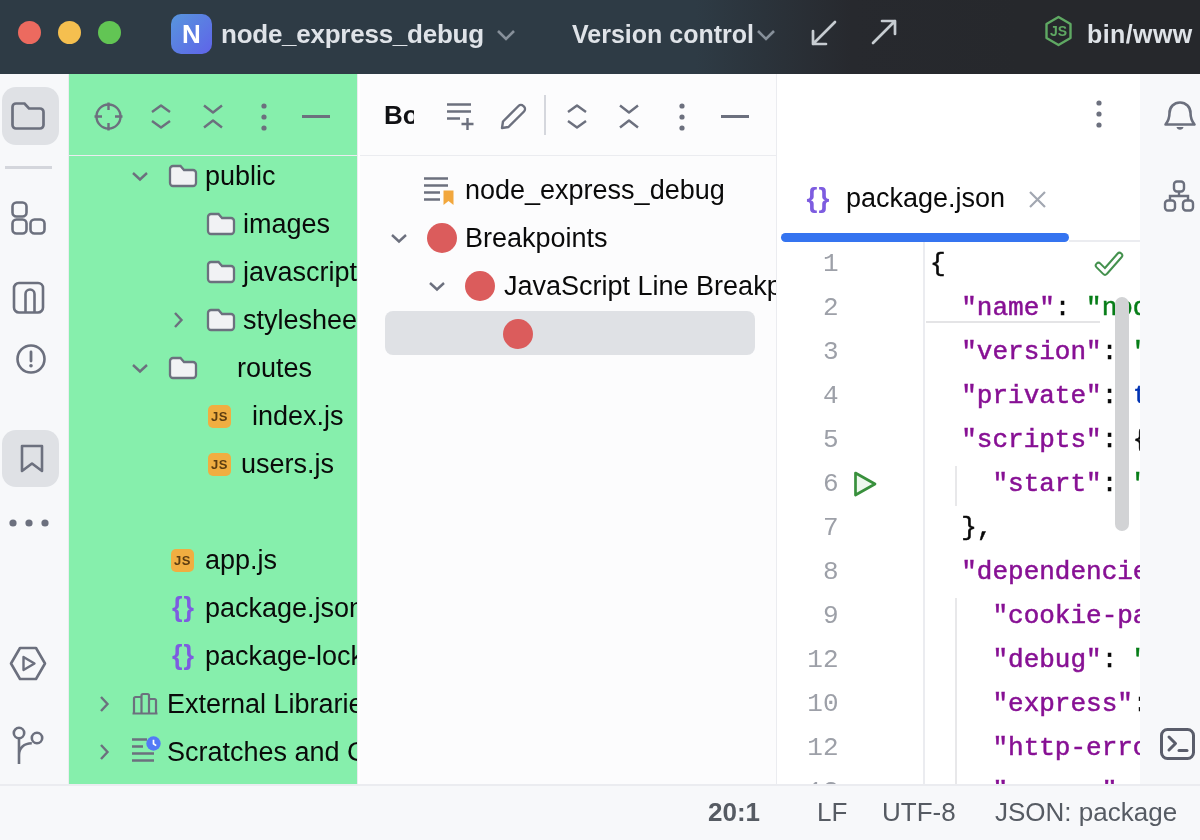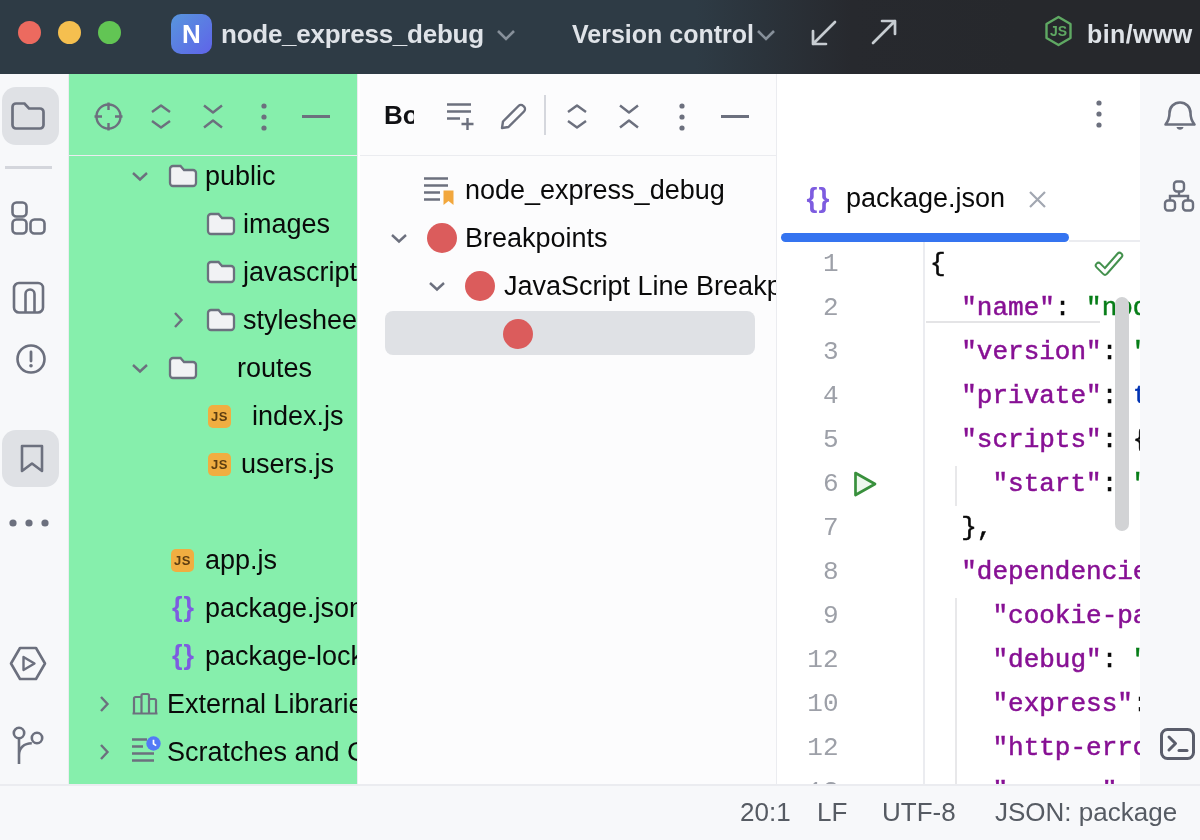--- a/index.html
+++ b/index.html
@@ -359,17 +359,17 @@
 
   <svg class="icon" style="left:20px; top:654px;" width="35" height="32" viewBox="0 0 35 32">
     <rect x="1.5" y="1.5" width="32" height="29" rx="6" fill="none" stroke="#5a5d6b" stroke-width="3"></rect>
     <path d="M9 9 L15.5 15.5 L9 22" fill="none" stroke="#5a5d6b" stroke-width="3" stroke-linecap="round" stroke-linejoin="round"></path>
     <line x1="19" y1="22.5" x2="27" y2="22.5" stroke="#5a5d6b" stroke-width="3" stroke-linecap="round"></line>
   </svg>
 </div>
 
 <div id="bottomline"></div>
 <div id="statusbar">
-  <span style="left:740px;">20:1</span>
+  <span style="left:708px;font-weight:bold;">20:1</span>
   <span style="left:817px;">LF</span>
   <span style="left:882px;">UTF-8</span>
   <span style="left:995px;">JSON: package</span>
 </div>
 
 </body></html>

